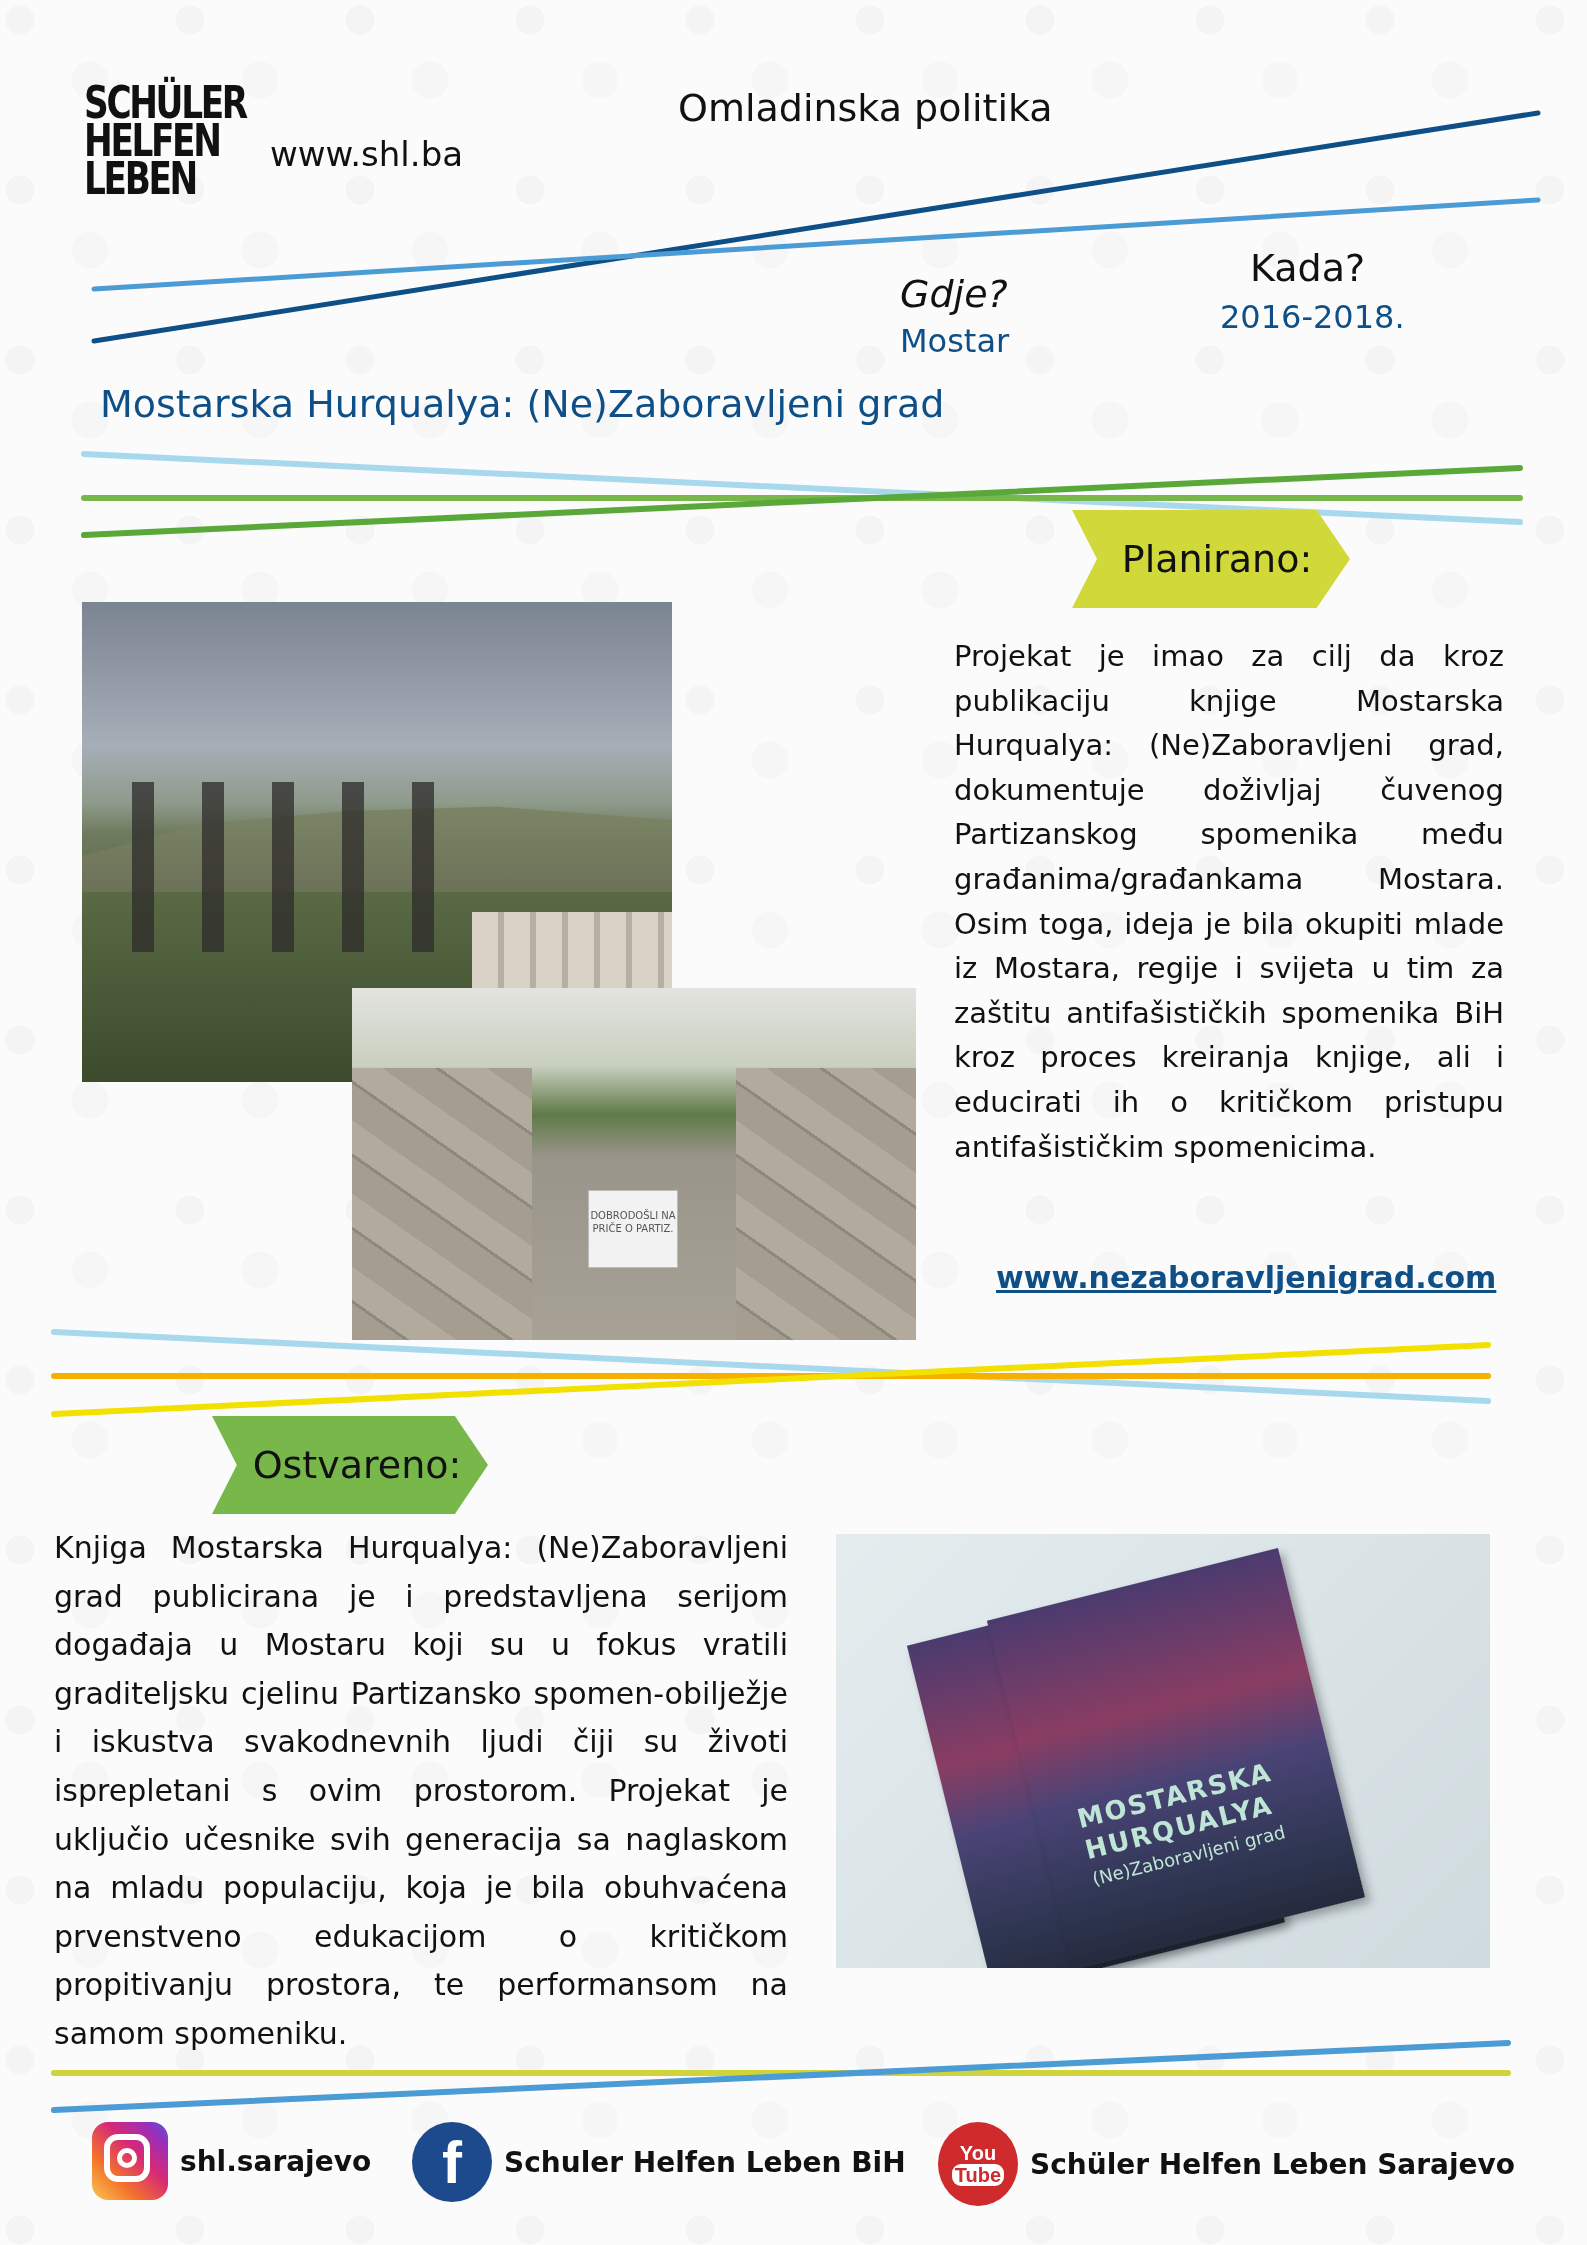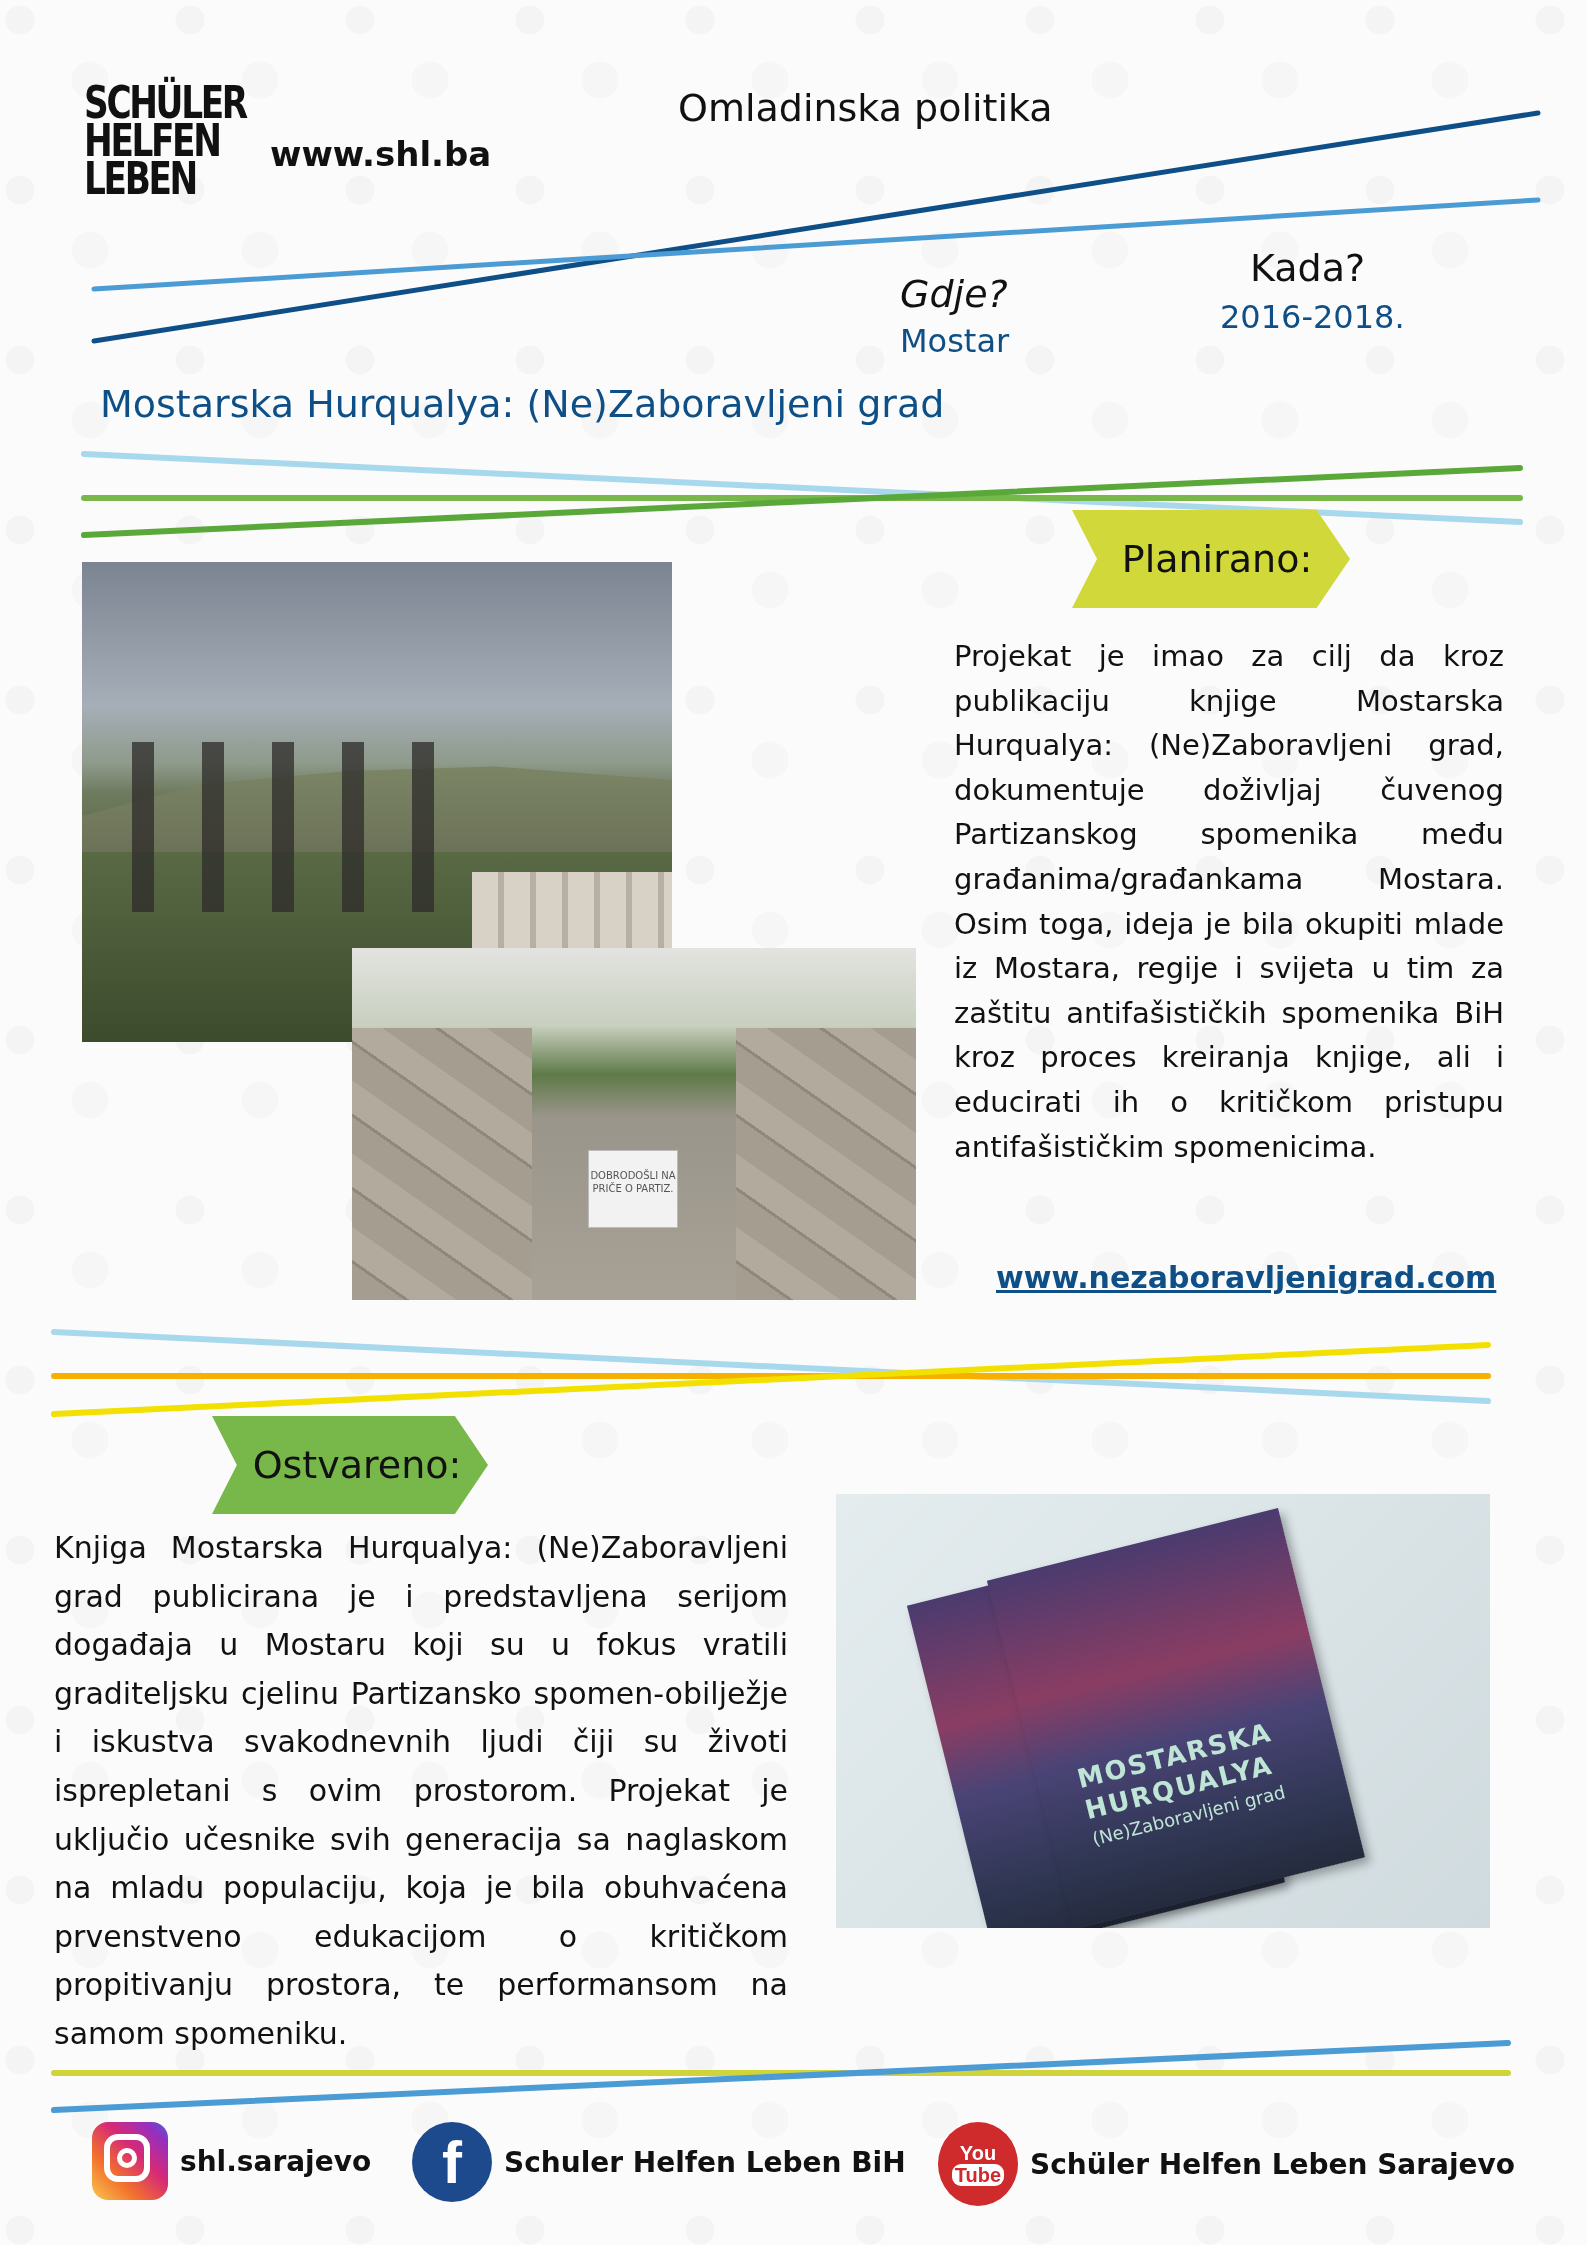--- a/index.html
+++ b/index.html
@@ -21,21 +21,21 @@
 
   
   .logo {
     left: 84px; top: 84px; width: 160px;
     font-family: "DejaVu Sans", sans-serif; font-weight: 900;
     font-size: 44px; line-height: 38px; letter-spacing: -3px;
     transform: scaleX(0.78); transform-origin: left top;
     color: #111;
   }
   .logo div { white-space: nowrap; }
-  .site-url { left: 270px; top: 134px; font-size: 34px; font-weight: bold; color: #111; }
+  .site-url { left: 270px; top: 134px; font-size: 34px; font-weight: normal; color: #111; }
   .topic { left: 678px; top: 86px; font-size: 38px; color: #111; }
 
   .where-label { left: 900px; top: 272px; font-size: 38px; color: #111; font-style: italic; }
   .where-value { left: 900px; top: 322px; font-size: 32px; color: #0d4f86; }
   .when-label { left: 1250px; top: 246px; font-size: 38px; color: #111; }
   .when-value { left: 1220px; top: 298px; font-size: 32px; color: #0d4f86; }
 
   .project-title { left: 100px; top: 382px; font-size: 38px; color: #0d4f86; }
 
   
@@ -55,21 +55,21 @@
   .text-done {
     left: 54px; top: 1524px; width: 734px;
     font-size: 30px; line-height: 48.6px; text-align: justify; color: #111;
   }
   .project-link {
     left: 996px; top: 1260px; font-size: 30px; font-weight: bold; color: #0d4f86;
     text-decoration: underline; cursor: pointer;
   }
 
   
-  .photo { overflow: hidden; }
+  .photo { overflow: hidden; margin-top: 40px; }
   .photo-group {
     left: 82px; top: 562px; width: 590px; height: 480px;
     background:
       linear-gradient(180deg, #7b8491 0%, #a6aeb8 30%, #8e9a8a 42%, #6f7b5f 48%, #5a6a45 60%, #3c4b2c 100%);
   }
   .photo-group .hill {
     position: absolute; left: 0; right: 0; top: 200px; height: 90px;
     background: linear-gradient(180deg, #7c8666, #6c7258);
     clip-path: polygon(0 60%, 20% 25%, 45% 10%, 70% 5%, 100% 20%, 100% 100%, 0 100%);
   }

